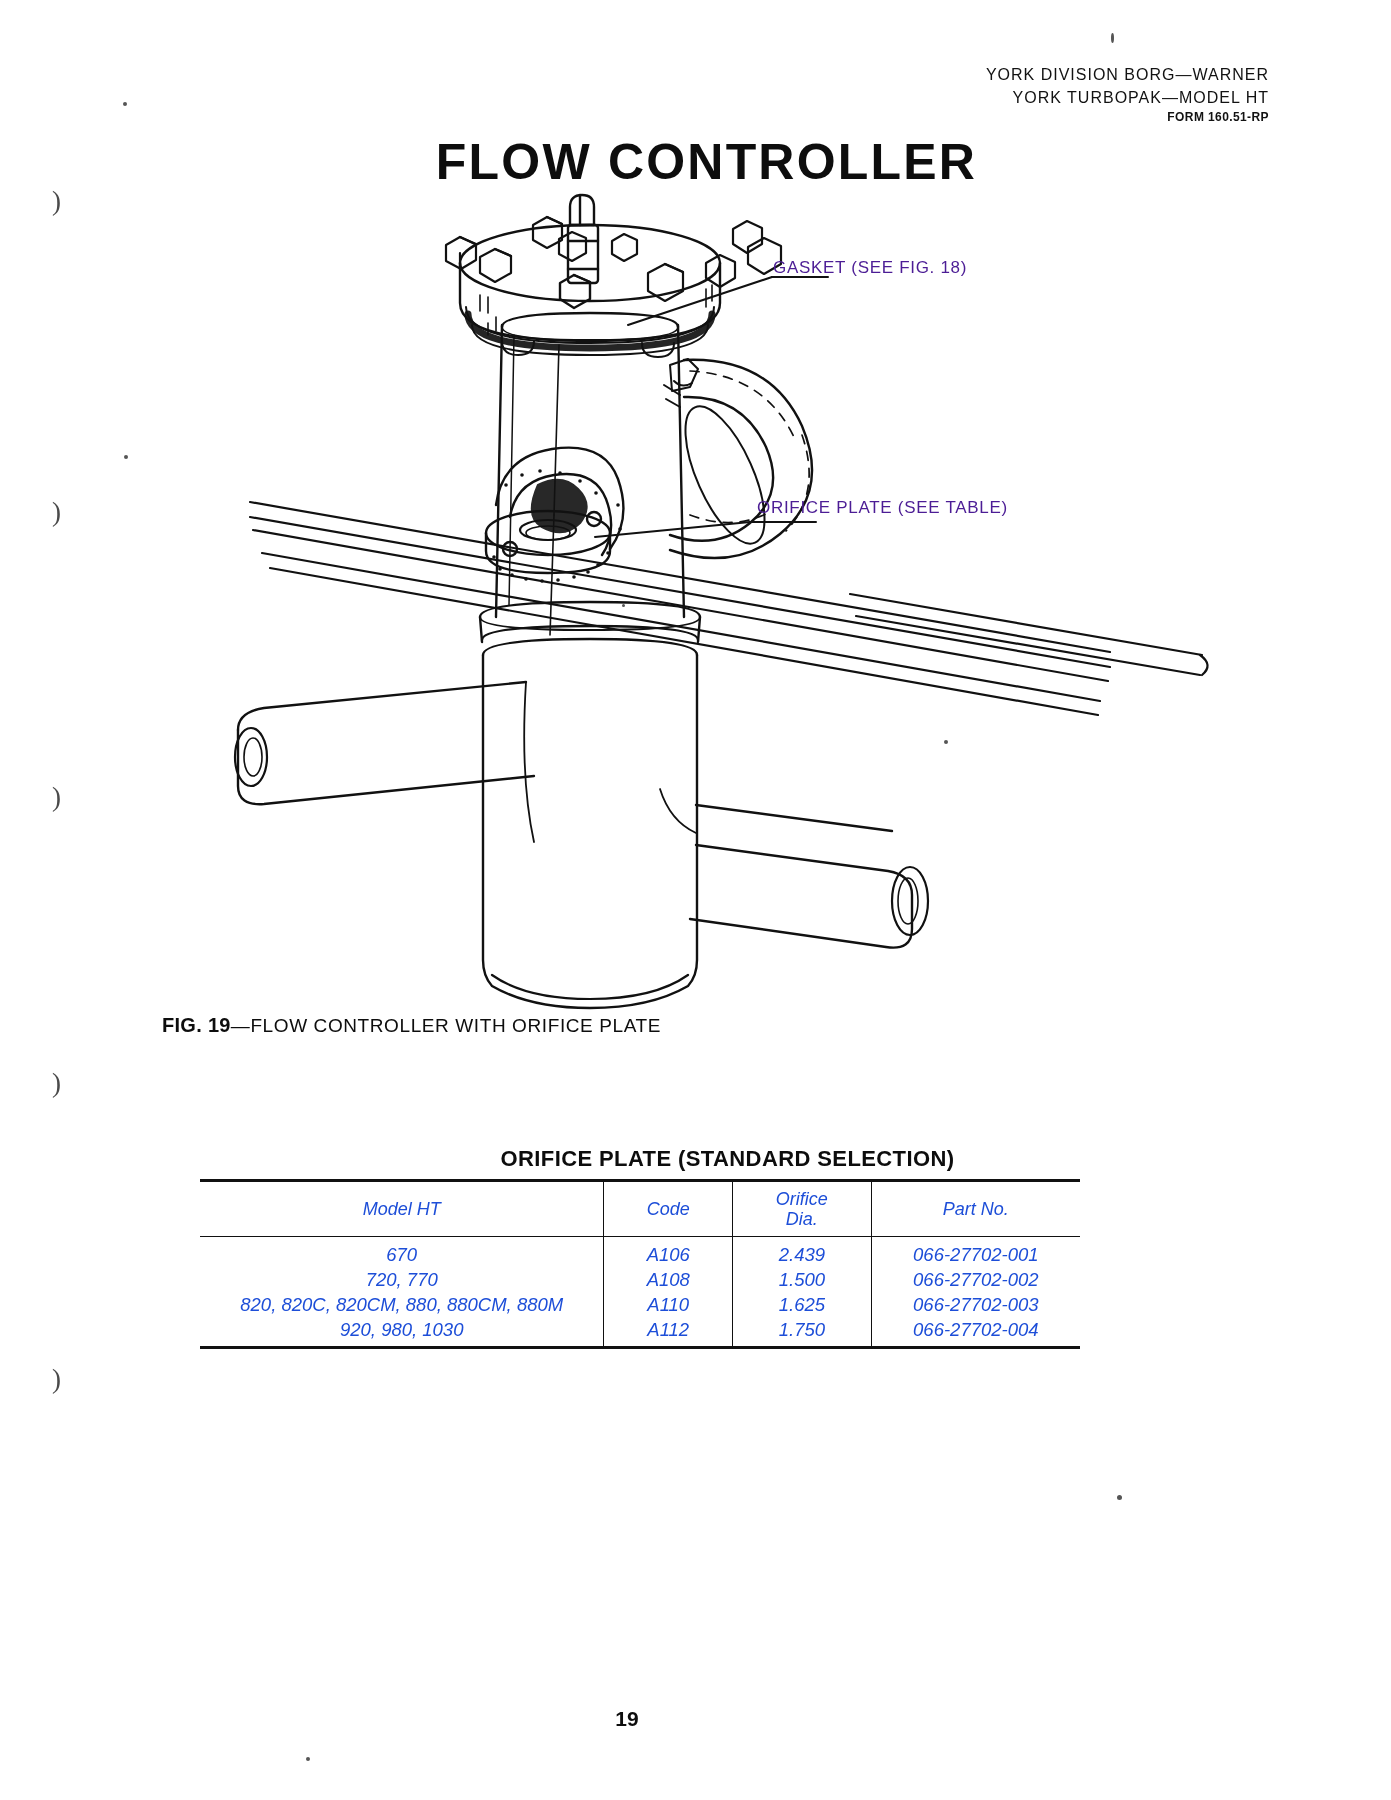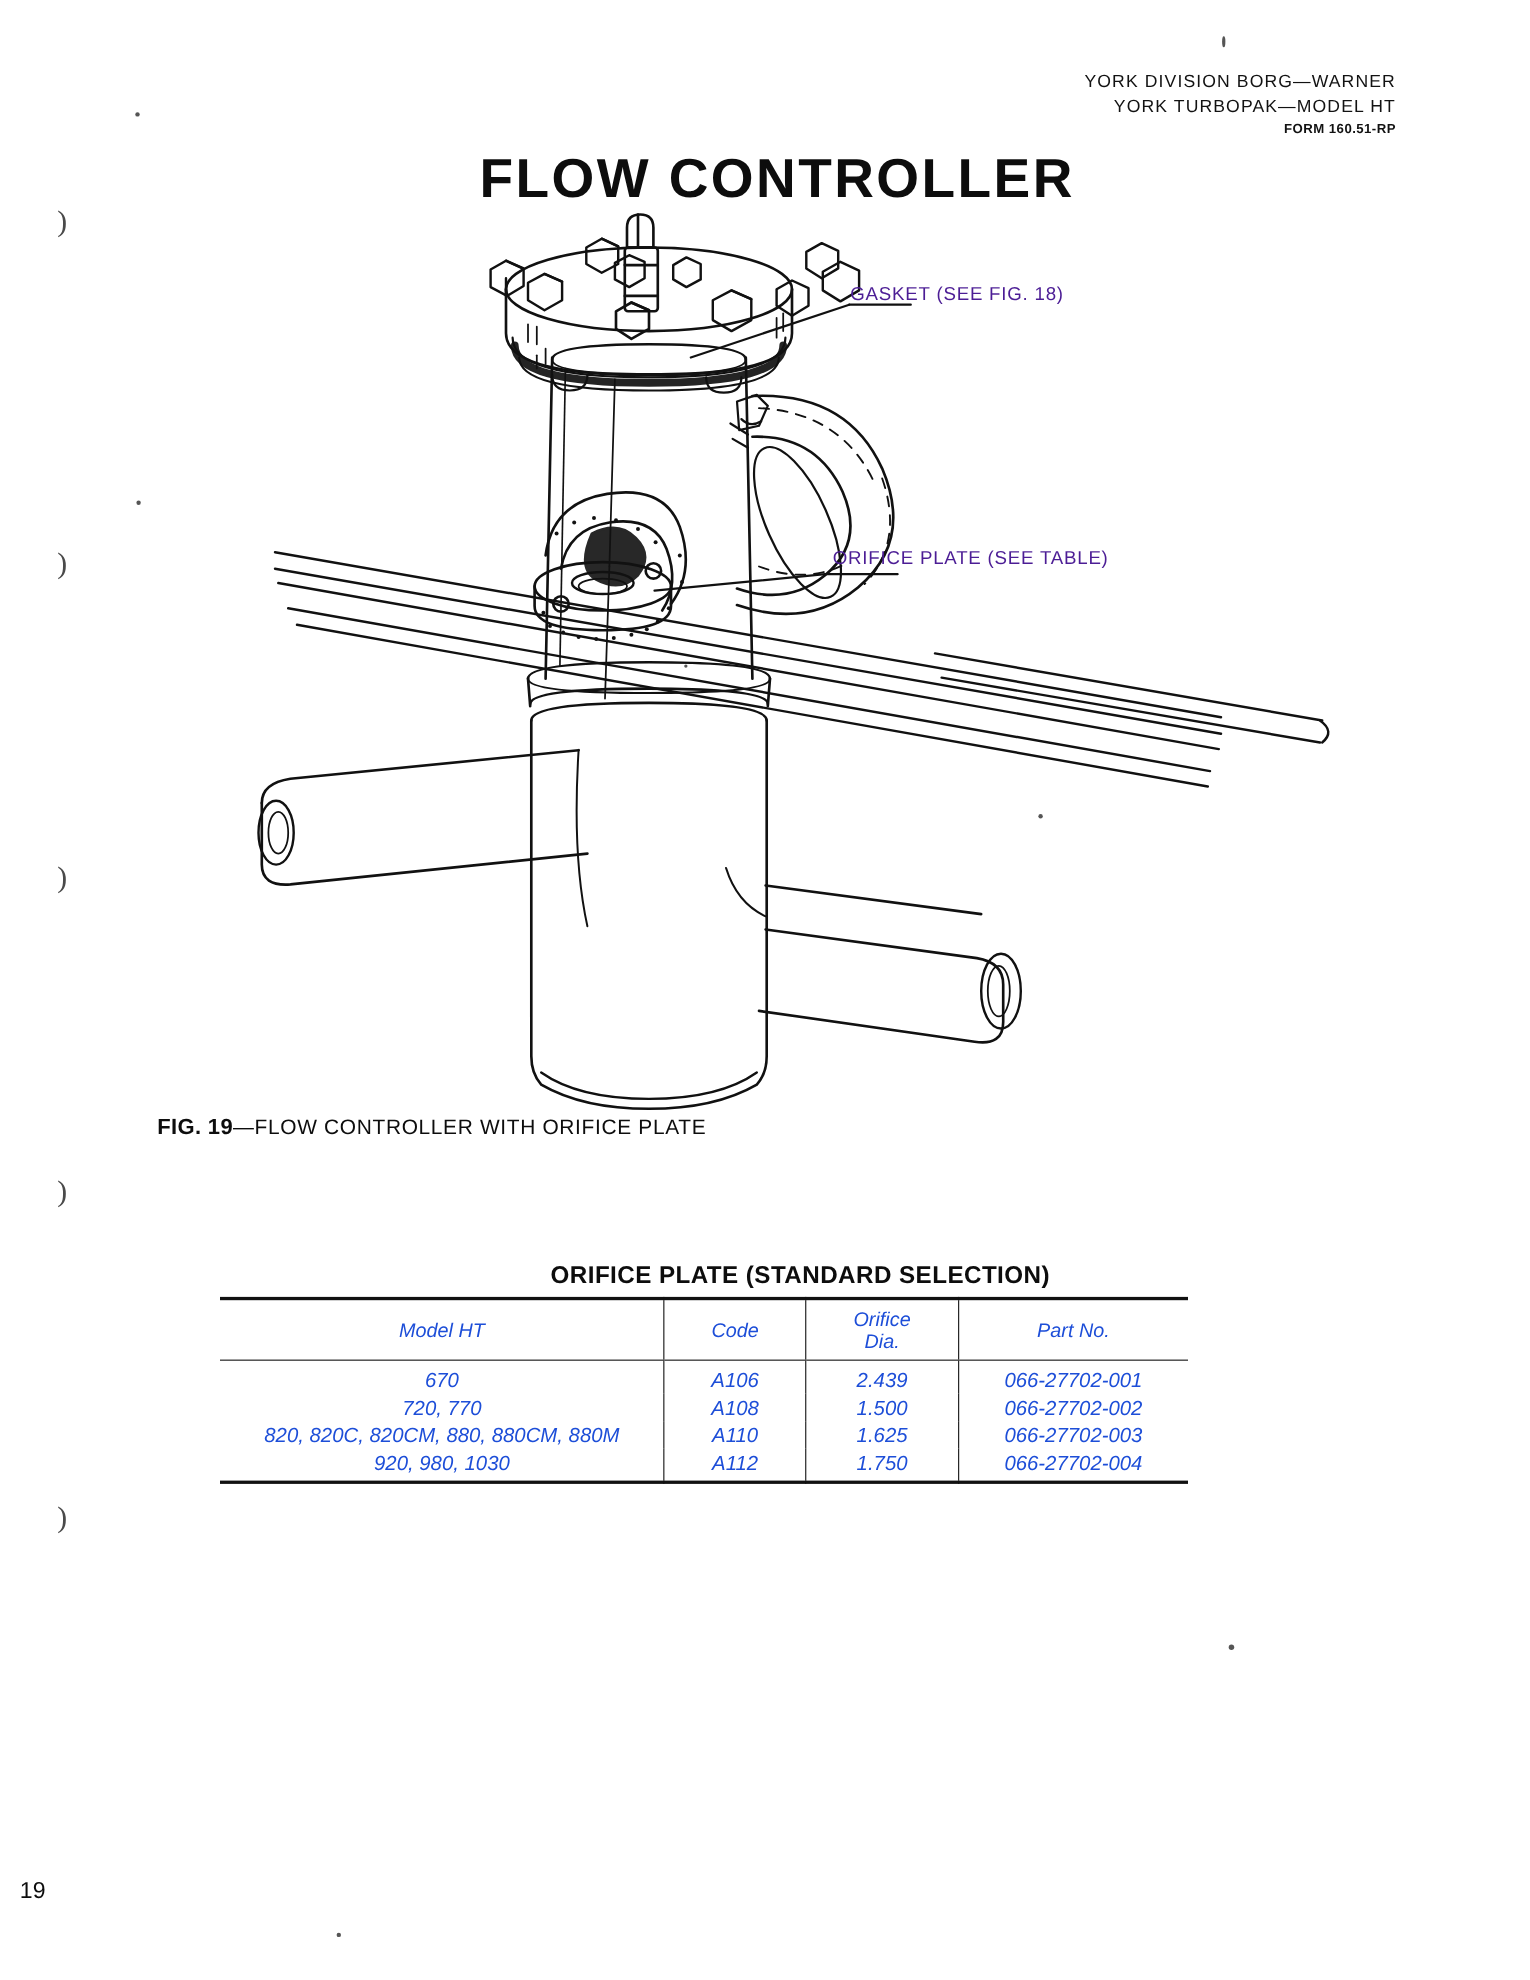--- a/index.html
+++ b/index.html
@@ -80,20 +80,21 @@
     top: 1014px;
     left: 143px;
     font-size: 19px;
     letter-spacing: 0.6px;
     white-space: nowrap;
   }
   .fig-caption .fig-num {
     font-weight: bold;
     font-size: 20px;
     letter-spacing: 0.3px;
+    margin-left: 19px;
   }
 
   
   .table-title {
     position: absolute;
     top: 1146px;
     left: 0;
     width: 1391px;
     text-align: center;
     font-size: 22px;
@@ -145,23 +146,23 @@
   .col-code { width: 128px; }
   .col-dia { width: 138px; margin-top: 44px; }
   .col-part { width: 209px; }
 
   
   .page-number {
     position: absolute;
     top: 1707px;
     left: 0;
     width: 1236px;
-    text-align: left;
+    text-align: center;
     font-size: 21px;
-    font-weight: normal;
+    font-weight: bold;
     padding-left: 18px;
     box-sizing: border-box;
   }
 
   
   .binder-mark {
     position: absolute;
     font-size: 27px;
     color: #4a4a4a;
     font-family: "Liberation Serif", serif;

